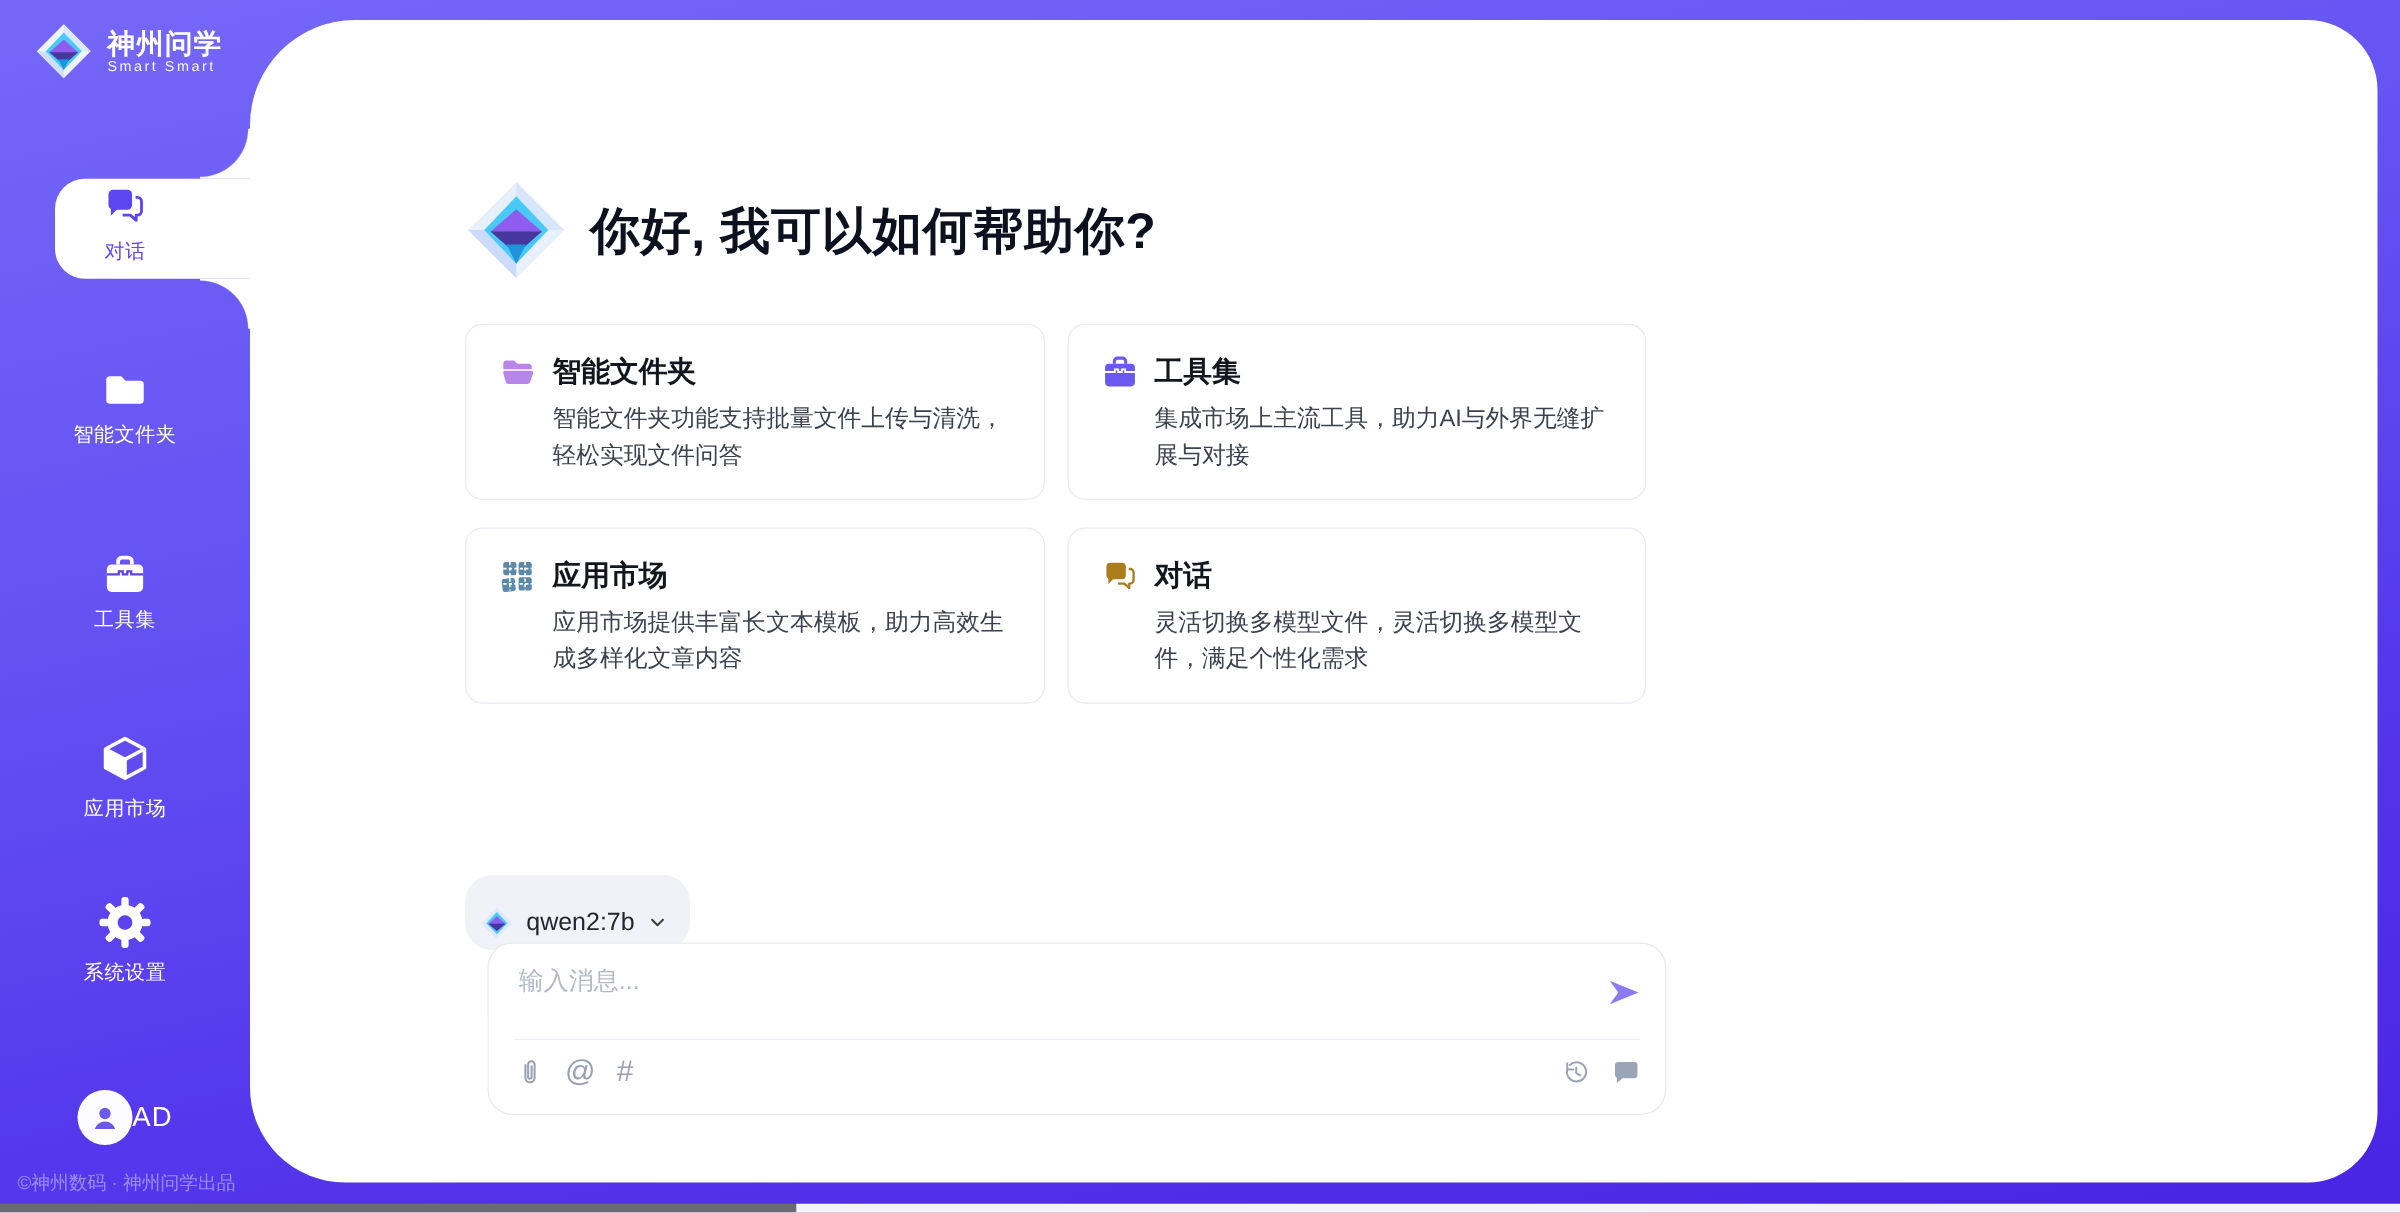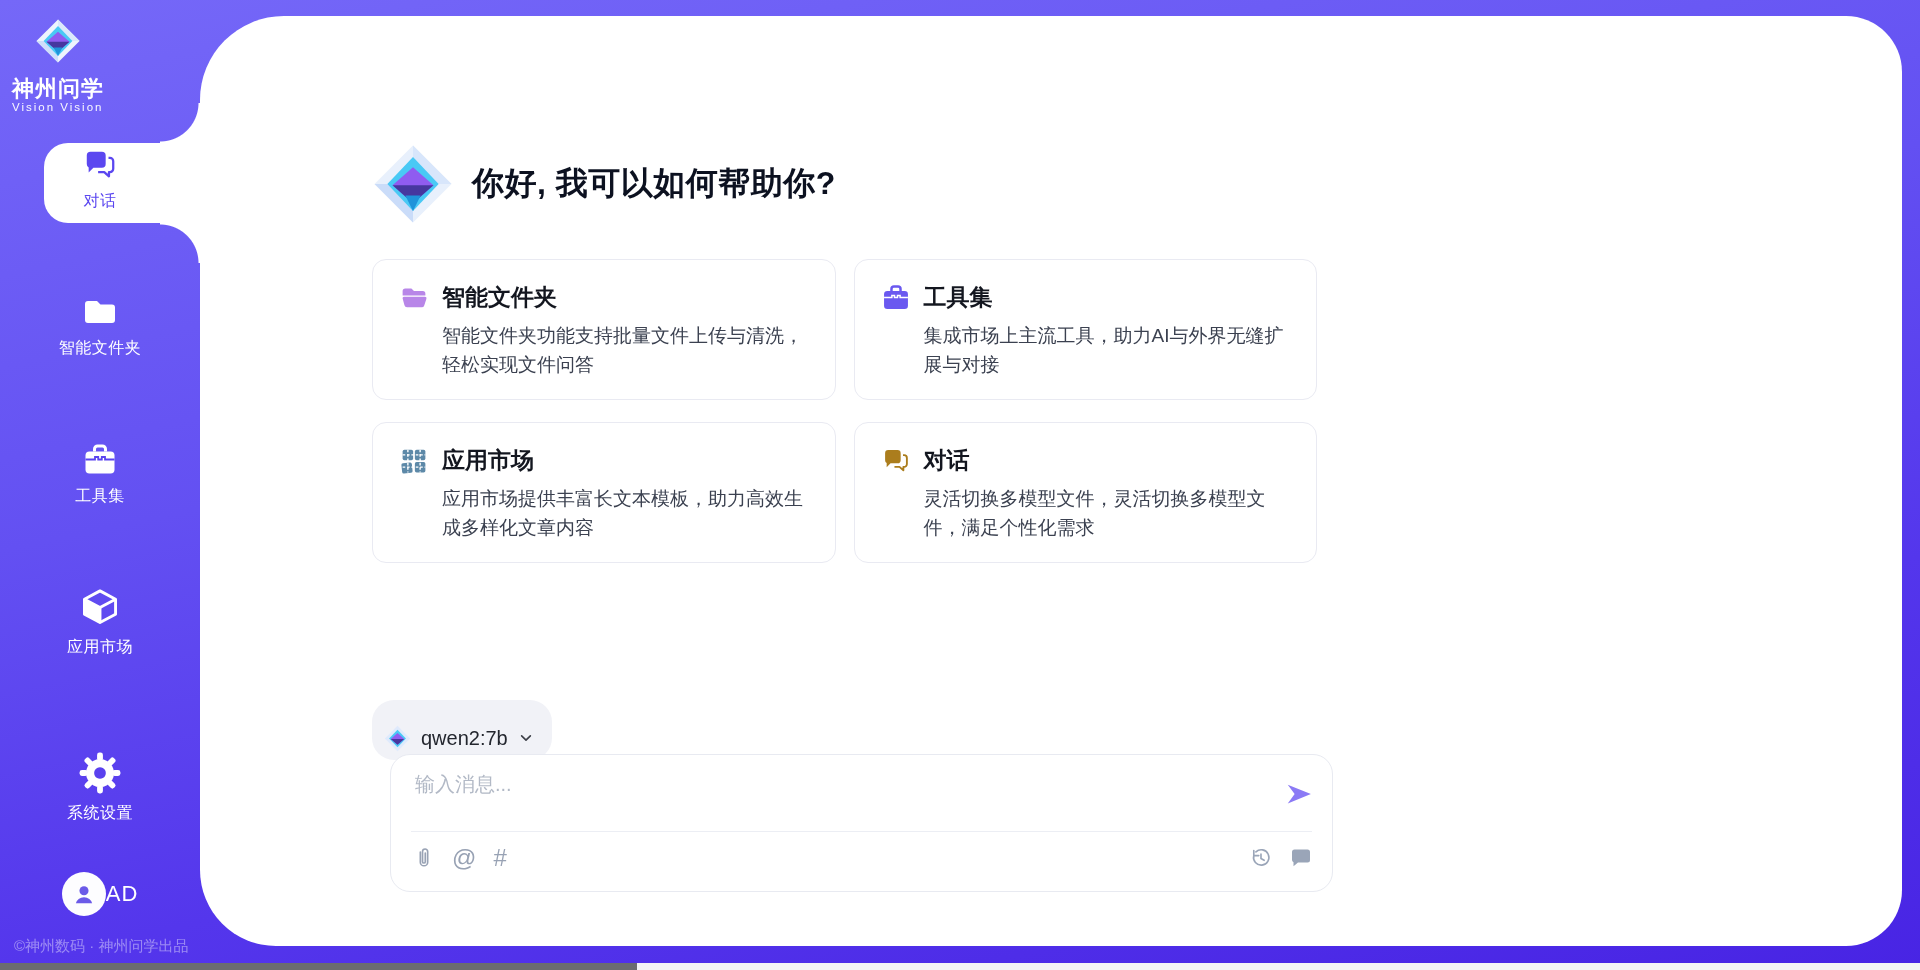--- a/index.html
+++ b/index.html
@@ -7,48 +7,48 @@
   .stage{position:relative;width:1920px;height:970px;overflow:hidden;
          background:linear-gradient(168deg,#7568f8 0%,#6350f2 40%,#5436ec 70%,#4824e4 100%);}
   
   .main-panel{position:absolute;left:200px;top:16px;width:1702px;height:930px;background:#fff;
               border-radius:84px 56px 56px 76px;}
   
   .strip-dark{position:absolute;left:0;bottom:0;width:637px;height:7px;background:#6b6c70;}
   .strip-light{position:absolute;left:637px;right:0;bottom:0;height:7px;background:#f4f4f6;}
 
   
-  .brand{position:absolute;left:12px;top:18px;display:flex;align-items:center;gap:12px;color:#fff;flex-direction:column;}
+  .brand{position:absolute;left:28px;top:18px;display:flex;align-items:center;gap:12px;color:#fff;}
   .brand-name{font-size:22px;font-weight:700;letter-spacing:1px;line-height:1.15;}
   .brand-sub{font-size:11.5px;letter-spacing:2px;opacity:.95;}
   .tab-active{position:absolute;left:44px;top:143px;width:156px;height:80px;background:#fff;
               border-radius:24px 0 0 24px;}
   .fillet-top{position:absolute;left:160px;top:103px;width:40px;height:40px;
               background:radial-gradient(40px at 0 0,rgba(255,255,255,0) 38px,#fff 39px);}
   .fillet-bottom{position:absolute;left:160px;top:223px;width:40px;height:40px;
               background:radial-gradient(40px at 0 100%,rgba(255,255,255,0) 38px,#fff 39px);}
   .nav-item{position:absolute;left:0;width:200px;display:flex;flex-direction:column;
             align-items:center;gap:9px;color:#fff;cursor:pointer;}
   .nav-item .nav-label{font-size:16px;letter-spacing:.5px;}
   .nav-item.active{color:#5b47f0;}
   .nav-chat{top:148px;}
   .nav-folder{top:295px;}
   .nav-toolbox{top:443px;}
   .nav-cube{top:586px;}
-  .nav-gear{top:752px;}
+  .nav-gear{top:717px;}
   .avatar-row{position:absolute;left:0;top:872px;width:200px;display:flex;align-items:center;
               justify-content:center;cursor:pointer;}
   .avatar-circle{width:44px;height:44px;border-radius:50%;background:#fdfdff;display:flex;
                  align-items:center;justify-content:center;}
   .avatar-name{color:#fff;font-size:22px;letter-spacing:1px;}
   .side-footer{position:absolute;left:14px;bottom:14px;color:rgba(255,255,255,.42);font-size:15px;}
 
   
   .greeting-row{position:absolute;left:372px;top:143px;display:flex;align-items:center;gap:18px;}
-  .greeting-text{font-size:32px;font-weight:800;color:#0c1120;letter-spacing:.5px;}
+  .greeting-text{font-size:40px;font-weight:800;color:#0c1120;letter-spacing:.5px;}
 
   .cards{position:absolute;left:372px;top:259px;width:945px;display:grid;
          grid-template-columns:1fr 1fr;column-gap:18px;row-gap:22px;}
   .card{background:#fff;border:1.5px solid #e9eaf2;border-radius:14px;padding:22px 26px 20px 26px;
         min-height:84px;cursor:pointer;}
   .card-head{display:flex;align-items:center;gap:13px;}
   .card-icon{display:flex;width:30px;height:30px;align-items:center;justify-content:center;}
   .card-title{font-size:23px;font-weight:700;color:#13161f;}
   .card-desc{margin:9px 0 0 43px;font-size:19px;line-height:1.5;color:#3b4150;}
 
@@ -91,21 +91,21 @@
         <polygon points="32,2 62,32 32,32" fill="#dbe8fb"></polygon>
         <polygon points="2,32 32,32 32,62" fill="#cfdffa"></polygon>
         <polygon points="32,11 52,32 32,53 12,32" fill="#49c9f5"></polygon>
         <polygon points="32,19 48,33 32,47 16,33" fill="#8f5cf0"></polygon>
         <polygon points="16,33 48,33 32,47" fill="#46379f"></polygon>
         <polygon points="26,41 38,41 32,53" fill="#1f93da"></polygon>
       </svg>
     </span>
     <span>
       <div class="brand-name">神州问学</div>
-      <div class="brand-sub">Vision Vision</div>
+      <div class="brand-sub">Smart Smart</div>
     </span>
   </div>
 
   <div class="nav-item nav-chat active">
     <span style="display:flex;">
       <svg width="34" height="34" viewBox="0 0 36 36">
         <path fill="currentColor" d="M8 4 h12 a4 4 0 0 1 4 4 v9 a4 4 0 0 1 -4 4 h-9 l-5 5 v-5.4 a4 4 0 0 1 -2 -3.6 v-9 a4 4 0 0 1 4 -4 z"></path>
         <path fill="none" stroke="currentColor" stroke-width="2.4" stroke-linejoin="round" d="M27 10.5 h1.5 a3.5 3.5 0 0 1 3.5 3.5 v8 a3.5 3.5 0 0 1 -3.5 3.5 h-1 v4.5 l-5 -4.5 h-6.5"></path>
       </svg>
     </span>

